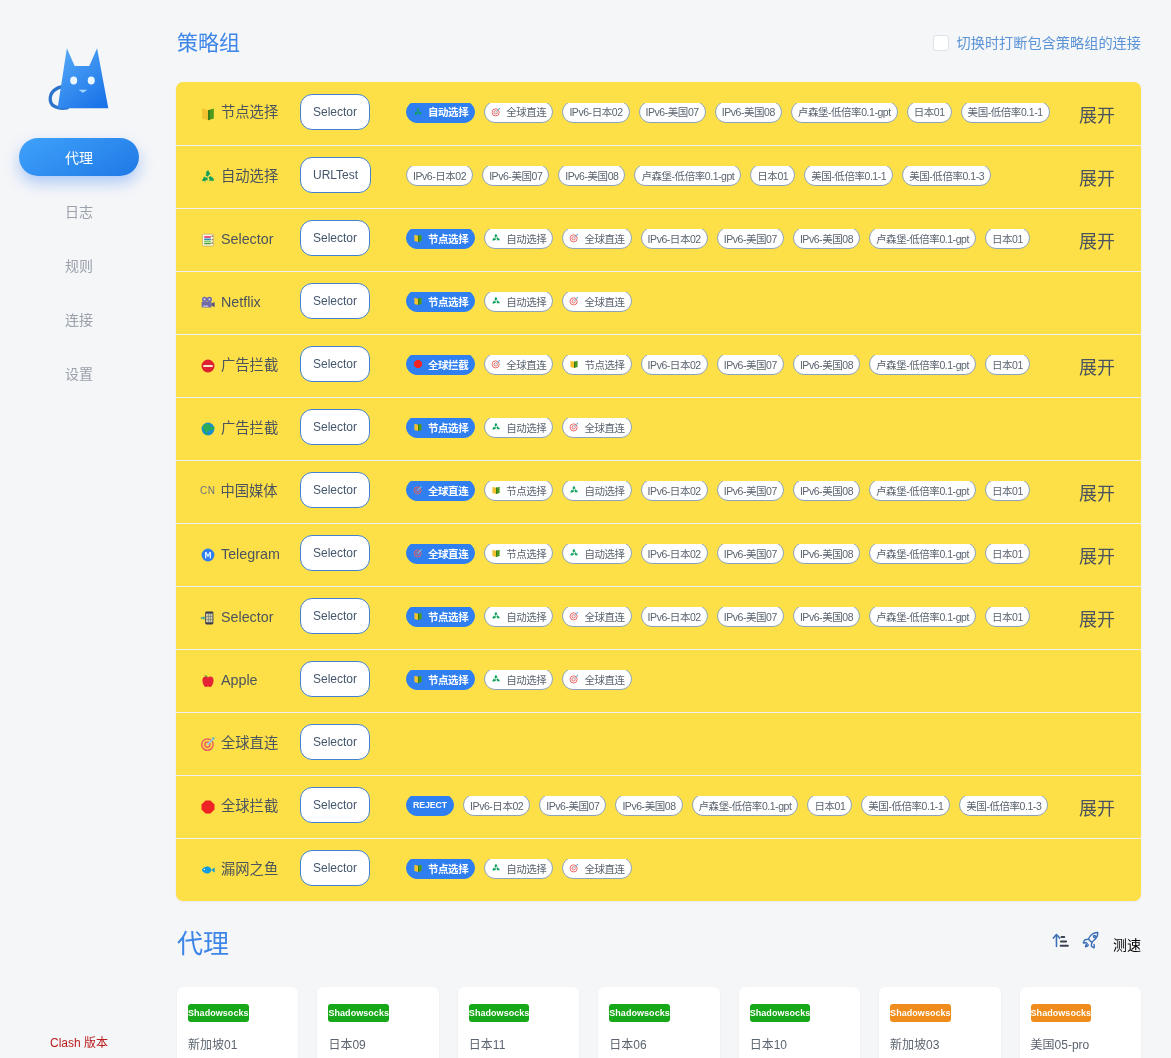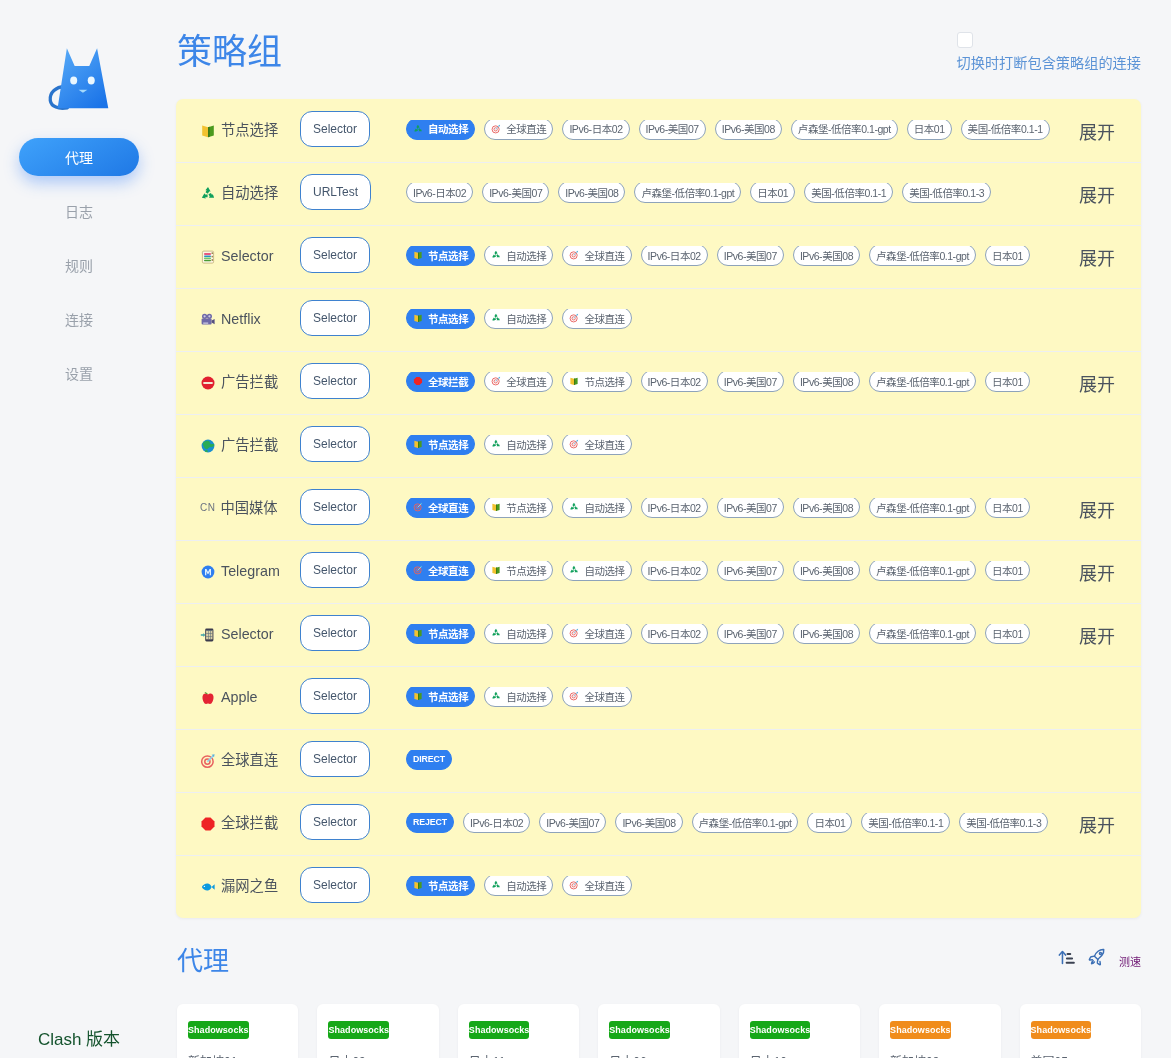--- a/index.html
+++ b/index.html
@@ -20,32 +20,32 @@
   .nav-item {
     height:38px; margin:0 19px 16px; border-radius:19px;
     display:flex; align-items:center; justify-content:center;
     font-size:14px; color:#9aa1ab; letter-spacing:0px;
   }
   .nav-item.active {
     background:linear-gradient(150deg,#3fa2fb 0%,#1f78e5 100%);
     color:#fff; box-shadow:0 7px 15px rgba(59,130,246,.38);
   }
   .version { position:absolute; bottom:8px; width:100%; text-align:center;
-    font-size:17px; color:#14532d;margin-top:32px; }
+    font-size:12px; color:#b91c1c;margin-top:32px; }
 
   
   .main { flex:1; position:relative; min-width:0; }
   .page-head { display:flex; align-items:center; padding:32px 30px 0 19px; }
-  .page-title { font-size:35px; color:#3d86e8; letter-spacing:0px; line-height:1; }
-  .head-right { margin-left:auto; display:flex; align-items:flex-start; gap:8px;flex-direction:column;}
+  .page-title { font-size:21px; color:#3d86e8; letter-spacing:0px; line-height:1; }
+  .head-right { margin-left:auto; display:flex; align-items:flex-end; gap:8px;}
   .cb { width:16px; height:16px; flex:0 0 16px; border:1px solid #dfe3e9; border-radius:3px; background:#fff; }
   .cb-label { font-size:14.2px; color:#5b93d6; line-height:1; }
 
   
-  .card { margin:29px 30px 0 18px; background:#fef9c3; border-radius:7px;
+  .card { margin:29px 30px 0 18px; background:#fde047; border-radius:7px;
     box-shadow:0 1px 3px rgba(30,40,60,.055); overflow:hidden; }
   .grow { display:flex; align-items:center; height:63px; padding:0 0 0 24px;
     border-top:1px solid #edeff2; }
   .grow:first-child { border-top:none; }
   .gname { width:98px; flex:0 0 98px; display:flex; align-items:center; gap:5px;
     font-size:14.3px; color:#4b535e; line-height:1; }
   .gname > span { position:relative; top:-1px; }
   .gicon { display:block; flex:0 0 auto; }
   .cn-flag { font-size:10px; color:#6b7280; letter-spacing:.5px; font-weight:500; }
   .gtype { flex:0 0 auto; width:95px; padding-left:2px; }
@@ -60,21 +60,21 @@
   .chip.sel { background:#2f7ff0; border-color:#2f7ff0; color:#fff; font-weight:bold; }
   .chip.solid { background:#2f7ff0; border-color:#2f7ff0; color:#fff; padding:0 6px; letter-spacing:-0.1px; font-size:8.8px; font-weight:bold; }
   .expand { margin-left:auto; padding:0 26px 0 10px; font-size:18px; color:#4b535e; flex:0 0 auto;}
 
   
   .sec2 { margin:0 30px 0 19px; }
   .sec2-head { display:flex; align-items:center; height:34px; margin-top:26px; }
   .sec2-title { font-size:26px; color:#3d86e8; letter-spacing:0; line-height:1; }
   .sec2-right { margin-left:auto; display:flex; align-items:center; gap:13px; color:#5b93d6; }
   .ic { display:block; position:relative; top:-4px; }
-  .speed-txt { font-size:11px; color:#701a75; }
+  .speed-txt { font-size:14px; color:#000000; }
   .pgrid { display:flex; gap:19px; margin-top:26px; }
   .pcard { flex:1 1 0; min-width:0; background:#fff; border-radius:6px; padding:15px 11px 20px;
     box-shadow:0 1px 3px rgba(30,40,60,.055); }
   .badge { display:inline-block; padding:3px 0; border-radius:3px; color:#fff;
     font-size:9px; font-weight:bold; letter-spacing:0.05px; line-height:1.35; }
   .pname { margin-top:13px; font-size:12px; color:#5b6470; white-space:nowrap; }
 </style>
 </head>
 <body>
 
@@ -608,25 +608,20 @@
           <div class="gname">
             <svg class="gicon" width="16" height="16" viewBox="0 0 16 16">
               <circle cx="7.4" cy="8.6" r="5.7" fill="none" stroke="#e8625f" stroke-width="1.5"></circle>
               <circle cx="7.4" cy="8.6" r="2.6" fill="none" stroke="#e8625f" stroke-width="1.5"></circle>
               <path d="M7.4 8.6 L13.0 3.0" stroke="#8ed0ec" stroke-width="1.5"></path>
               <path d="M11.6 1.8 L14.6 1.2 L14.0 4.2 Z" fill="#58b0dd"></path>
             </svg>
             <span>全球直连</span>
           </div>
           <div class="gtype"><span class="type-pill">Selector</span></div>
-          <div class="chips">
-            <span class="chip solid">
-              <span>DIRECT</span>
-            </span>
-          </div>
         </div>
         <div class="grow">
           <div class="gname">
             <svg class="gicon" width="16" height="16" viewBox="0 0 16 16">
               <path d="M5.5 1.5 L10.5 1.5 L14.5 5.5 L14.5 10.5 L10.5 14.5 L5.5 14.5 L1.5 10.5 L1.5 5.5 Z" fill="#ee2424"></path>
             </svg>
             <span>全球拦截</span>
           </div>
           <div class="gtype"><span class="type-pill">Selector</span></div>
           <div class="chips">

